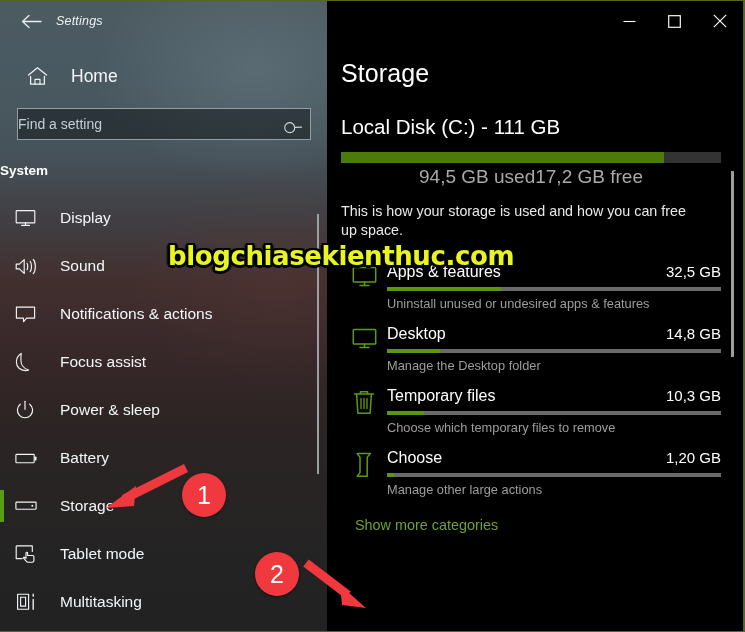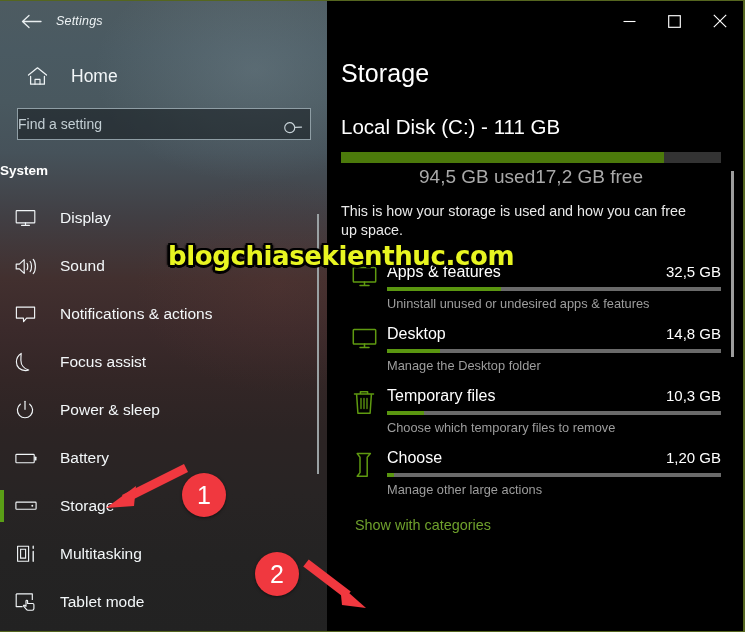--- a/index.html
+++ b/index.html
@@ -467,37 +467,37 @@
             <svg width="23" height="12" viewBox="0 0 23 12" fill="none" aria-hidden="true">
               <rect x="0.9" y="2.1" width="20.2" height="7.2" rx="0.8" stroke="#f1f5f7" stroke-width="1.15"></rect>
               <circle cx="17.3" cy="5.7" r="0.95" fill="#f1f5f7"></circle>
             </svg>
           </span>
           <span class="nav-label">Storage</span>
         </div>
 
         <div class="nav-item">
           <span class="nav-icon">
+            <svg width="22" height="20" viewBox="0 0 22 20" fill="none" aria-hidden="true">
+              <path d="M1.2 1.9H17.3V7.9M1.2 1.9V14.6H7.6" stroke="#f1f5f7" stroke-width="1.15" stroke-linejoin="round"></path>
+              <path d="M11 9.1v5.2l-1.6-1.1c-.6-.4-1.3.4-.8 1l3 3.4c.3.4.8.6 1.3.6h4.4c.9 0 1.6-.7 1.6-1.6v-3.9c0-.7-.5-1.2-1.2-1.2h-5.1V9.1c0-.5-.4-.9-.8-.9s-.8.4-.8.9z" stroke="#f1f5f7" stroke-width="1.15" stroke-linejoin="round"></path>
+            </svg>
+          </span>
+          <span class="nav-label">Tablet mode</span>
+        </div>
+
+        <div class="nav-item">
+          <span class="nav-icon">
             <svg width="23" height="20" viewBox="0 0 23 20" fill="none" aria-hidden="true">
               <path d="M2.6 2.2V17.2M2.6 2.2H13.6M2.6 17.2H13.6M13.6 2.2V17.2" stroke="#f1f5f7" stroke-width="1.15" stroke-linecap="round"></path>
               <path d="M5.6 5.3H10.6V14.1H5.6z" stroke="#f1f5f7" stroke-width="1.1"></path>
               <path d="M18.2 2.2V4.2M18.2 7.5V17.2" stroke="#f1f5f7" stroke-width="1.35" stroke-linecap="round"></path>
             </svg>
           </span>
           <span class="nav-label">Multitasking</span>
-        </div>
-
-        <div class="nav-item">
-          <span class="nav-icon">
-            <svg width="22" height="20" viewBox="0 0 22 20" fill="none" aria-hidden="true">
-              <path d="M1.2 1.9H17.3V7.9M1.2 1.9V14.6H7.6" stroke="#f1f5f7" stroke-width="1.15" stroke-linejoin="round"></path>
-              <path d="M11 9.1v5.2l-1.6-1.1c-.6-.4-1.3.4-.8 1l3 3.4c.3.4.8.6 1.3.6h4.4c.9 0 1.6-.7 1.6-1.6v-3.9c0-.7-.5-1.2-1.2-1.2h-5.1V9.1c0-.5-.4-.9-.8-.9s-.8.4-.8.9z" stroke="#f1f5f7" stroke-width="1.15" stroke-linejoin="round"></path>
-            </svg>
-          </span>
-          <span class="nav-label">Tablet mode</span>
         </div>
 
       </div>
     </div>
 
     <div class="sb-scroll"></div>
   </div>
 
   <div id="main">
 
@@ -611,21 +611,21 @@
             </div>
             <div class="cat-bar">
               <div class="cat-bar-fill" style="width: 2%;"></div>
             </div>
             <div class="cat-sub">Manage other large actions</div>
           </div>
         </div>
 
       </div>
 
-      <a class="show-more" href="#">Show with categories</a>
+      <a class="show-more" href="#">Show more categories</a>
 
     </div>
 
     <div class="main-scroll"></div>
   </div>
 
   <div class="watermark">blogchiasekienthuc.com</div>
 
   <svg class="anno-svg" viewBox="0 0 745 632">
     <g>

